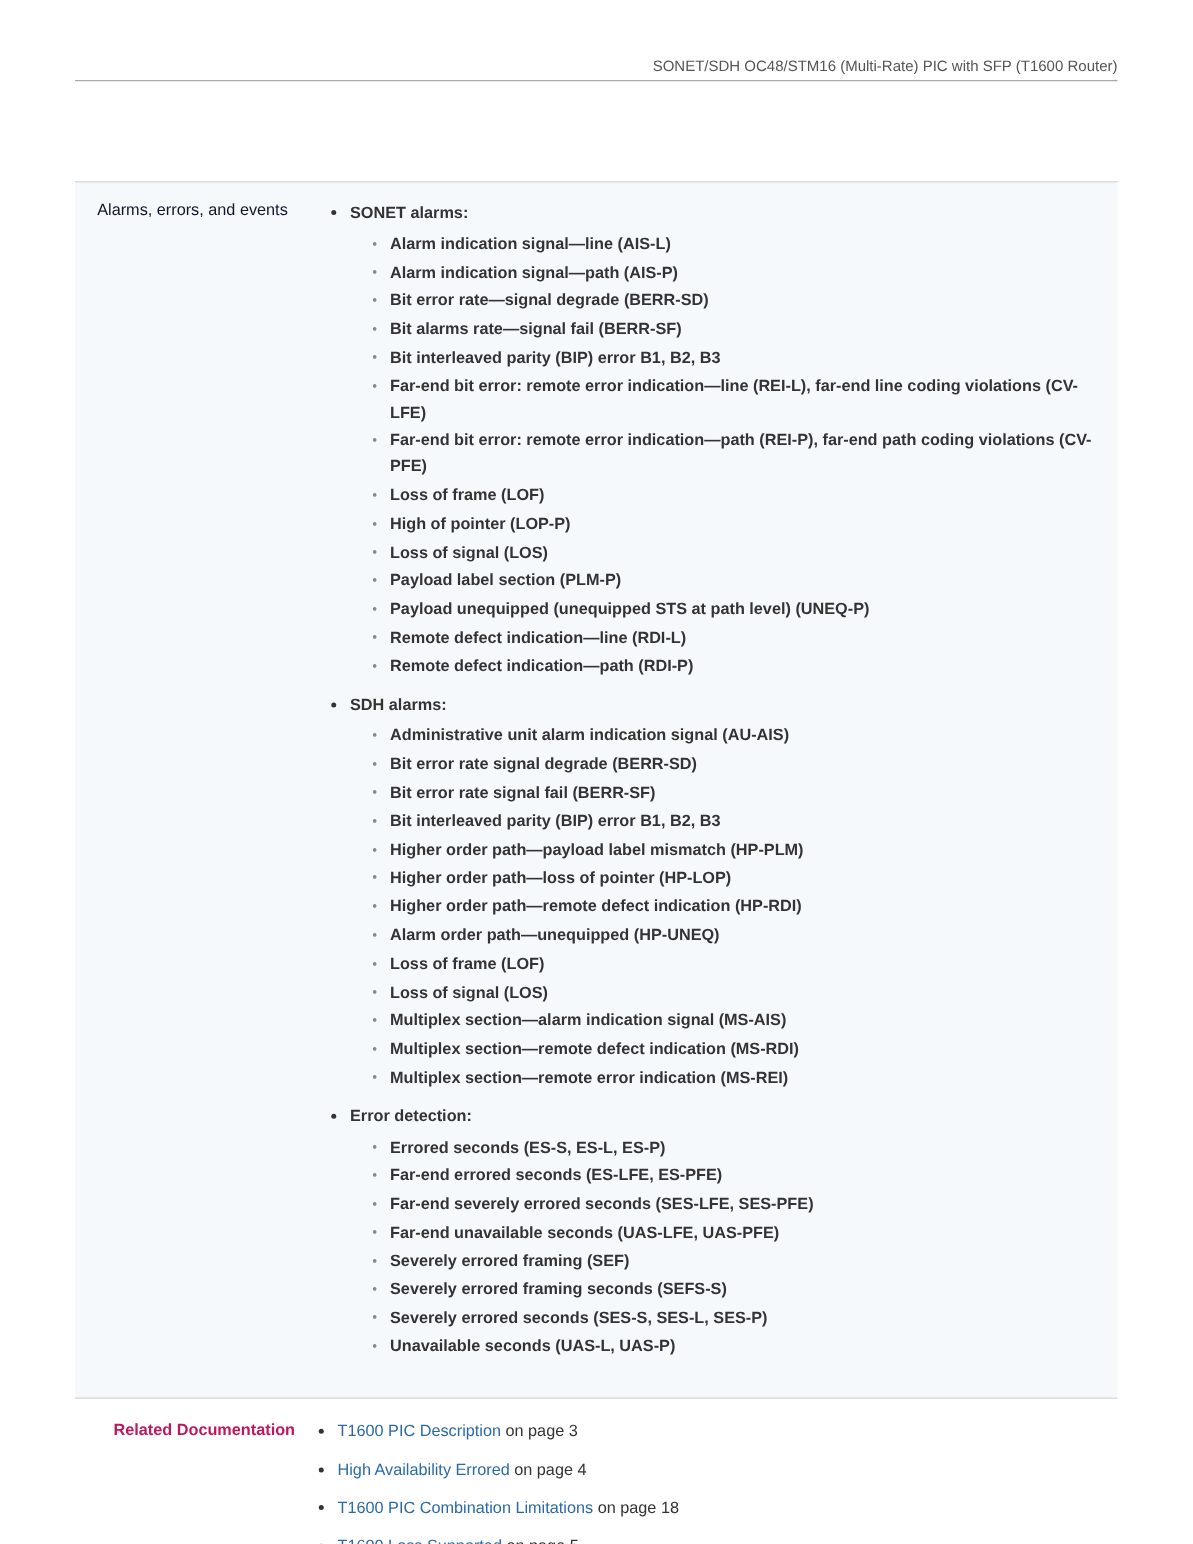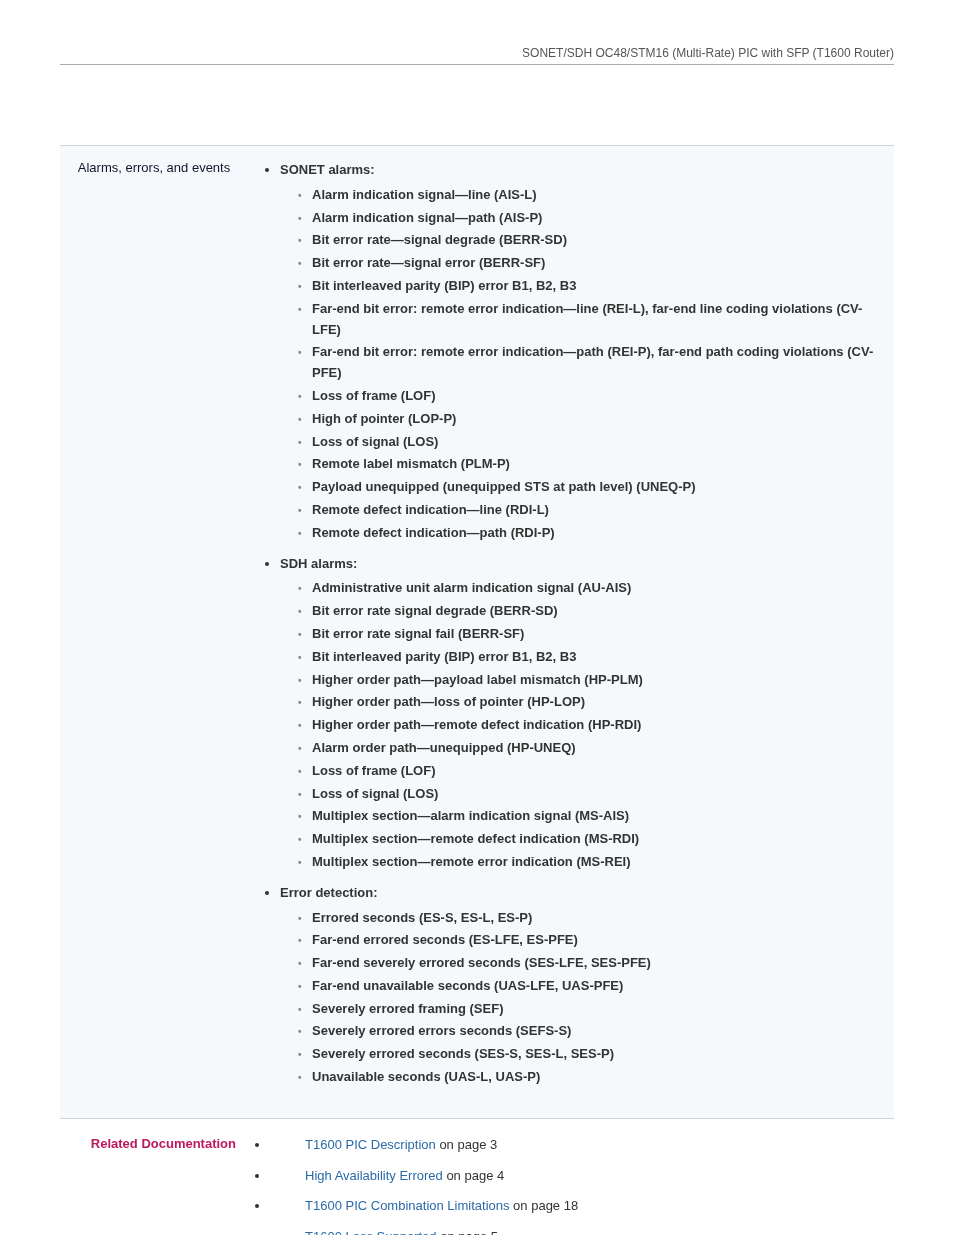--- a/index.html
+++ b/index.html
@@ -90,21 +90,20 @@
     margin: 0;
     padding-left: 18px;
     flex: 1;
   }
   ul.related > li {
     line-height: 1.6;
     margin-bottom: 10px;
   }
   .link {
     color: #2b6aa8;
-    margin-left: 35px;
   }
   .footer {
     position: absolute;
     left: 60px;
     right: 60px;
     bottom: 40px;
     border-top: 1px solid #aaa;
     padding-top: 6px;
     display: flex;
     justify-content: space-between;
@@ -126,28 +125,28 @@
         <tr class="spec-row">
       <td class="spec-label">
         <span>Alarms, errors, and events</span>
       </td>
       <td>
         <ul class="top" id="spec-top-list">
               <li><span>SONET alarms:</span><ul class="sub">
                   <li>Alarm indication signal—line (AIS-L)</li>
                   <li>Alarm indication signal—path (AIS-P)</li>
                   <li>Bit error rate—signal degrade (BERR-SD)</li>
-                  <li>Bit error rate—signal error (BERR-SF)</li>
+                  <li>Bit alarms rate—signal fail (BERR-SF)</li>
                   <li>Bit interleaved parity (BIP) error B1, B2, B3</li>
                   <li>Far-end bit error: remote error indication—line (REI-L), far-end line coding violations (CV-LFE)</li>
                   <li>Far-end bit error: remote error indication—path (REI-P), far-end path coding violations (CV-PFE)</li>
                   <li>Loss of frame (LOF)</li>
                   <li>High of pointer (LOP-P)</li>
                   <li>Loss of signal (LOS)</li>
-                  <li>Remote label mismatch (PLM-P)</li>
+                  <li>Payload label section (PLM-P)</li>
                   <li>Payload unequipped (unequipped STS at path level) (UNEQ-P)</li>
                   <li>Remote defect indication—line (RDI-L)</li>
                   <li>Remote defect indication—path (RDI-P)</li>
                 </ul></li>
               <li><span>SDH alarms:</span><ul class="sub">
                   <li>Administrative unit alarm indication signal (AU-AIS)</li>
                   <li>Bit error rate signal degrade (BERR-SD)</li>
                   <li>Bit error rate signal fail (BERR-SF)</li>
                   <li>Bit interleaved parity (BIP) error B1, B2, B3</li>
                   <li>Higher order path—payload label mismatch (HP-PLM)</li>
@@ -159,21 +158,21 @@
                   <li>Multiplex section—alarm indication signal (MS-AIS)</li>
                   <li>Multiplex section—remote defect indication (MS-RDI)</li>
                   <li>Multiplex section—remote error indication (MS-REI)</li>
                 </ul></li>
               <li><span>Error detection:</span><ul class="sub">
                   <li>Errored seconds (ES-S, ES-L, ES-P)</li>
                   <li>Far-end errored seconds (ES-LFE, ES-PFE)</li>
                   <li>Far-end severely errored seconds (SES-LFE, SES-PFE)</li>
                   <li>Far-end unavailable seconds (UAS-LFE, UAS-PFE)</li>
                   <li>Severely errored framing (SEF)</li>
-                  <li>Severely errored errors seconds (SEFS-S)</li>
+                  <li>Severely errored framing seconds (SEFS-S)</li>
                   <li>Severely errored seconds (SES-S, SES-L, SES-P)</li>
                   <li>Unavailable seconds (UAS-L, UAS-P)</li>
                 </ul></li>
             </ul>
       </td>
     </tr>
   </tbody>
     </table>
 
   <div class="related-block">

